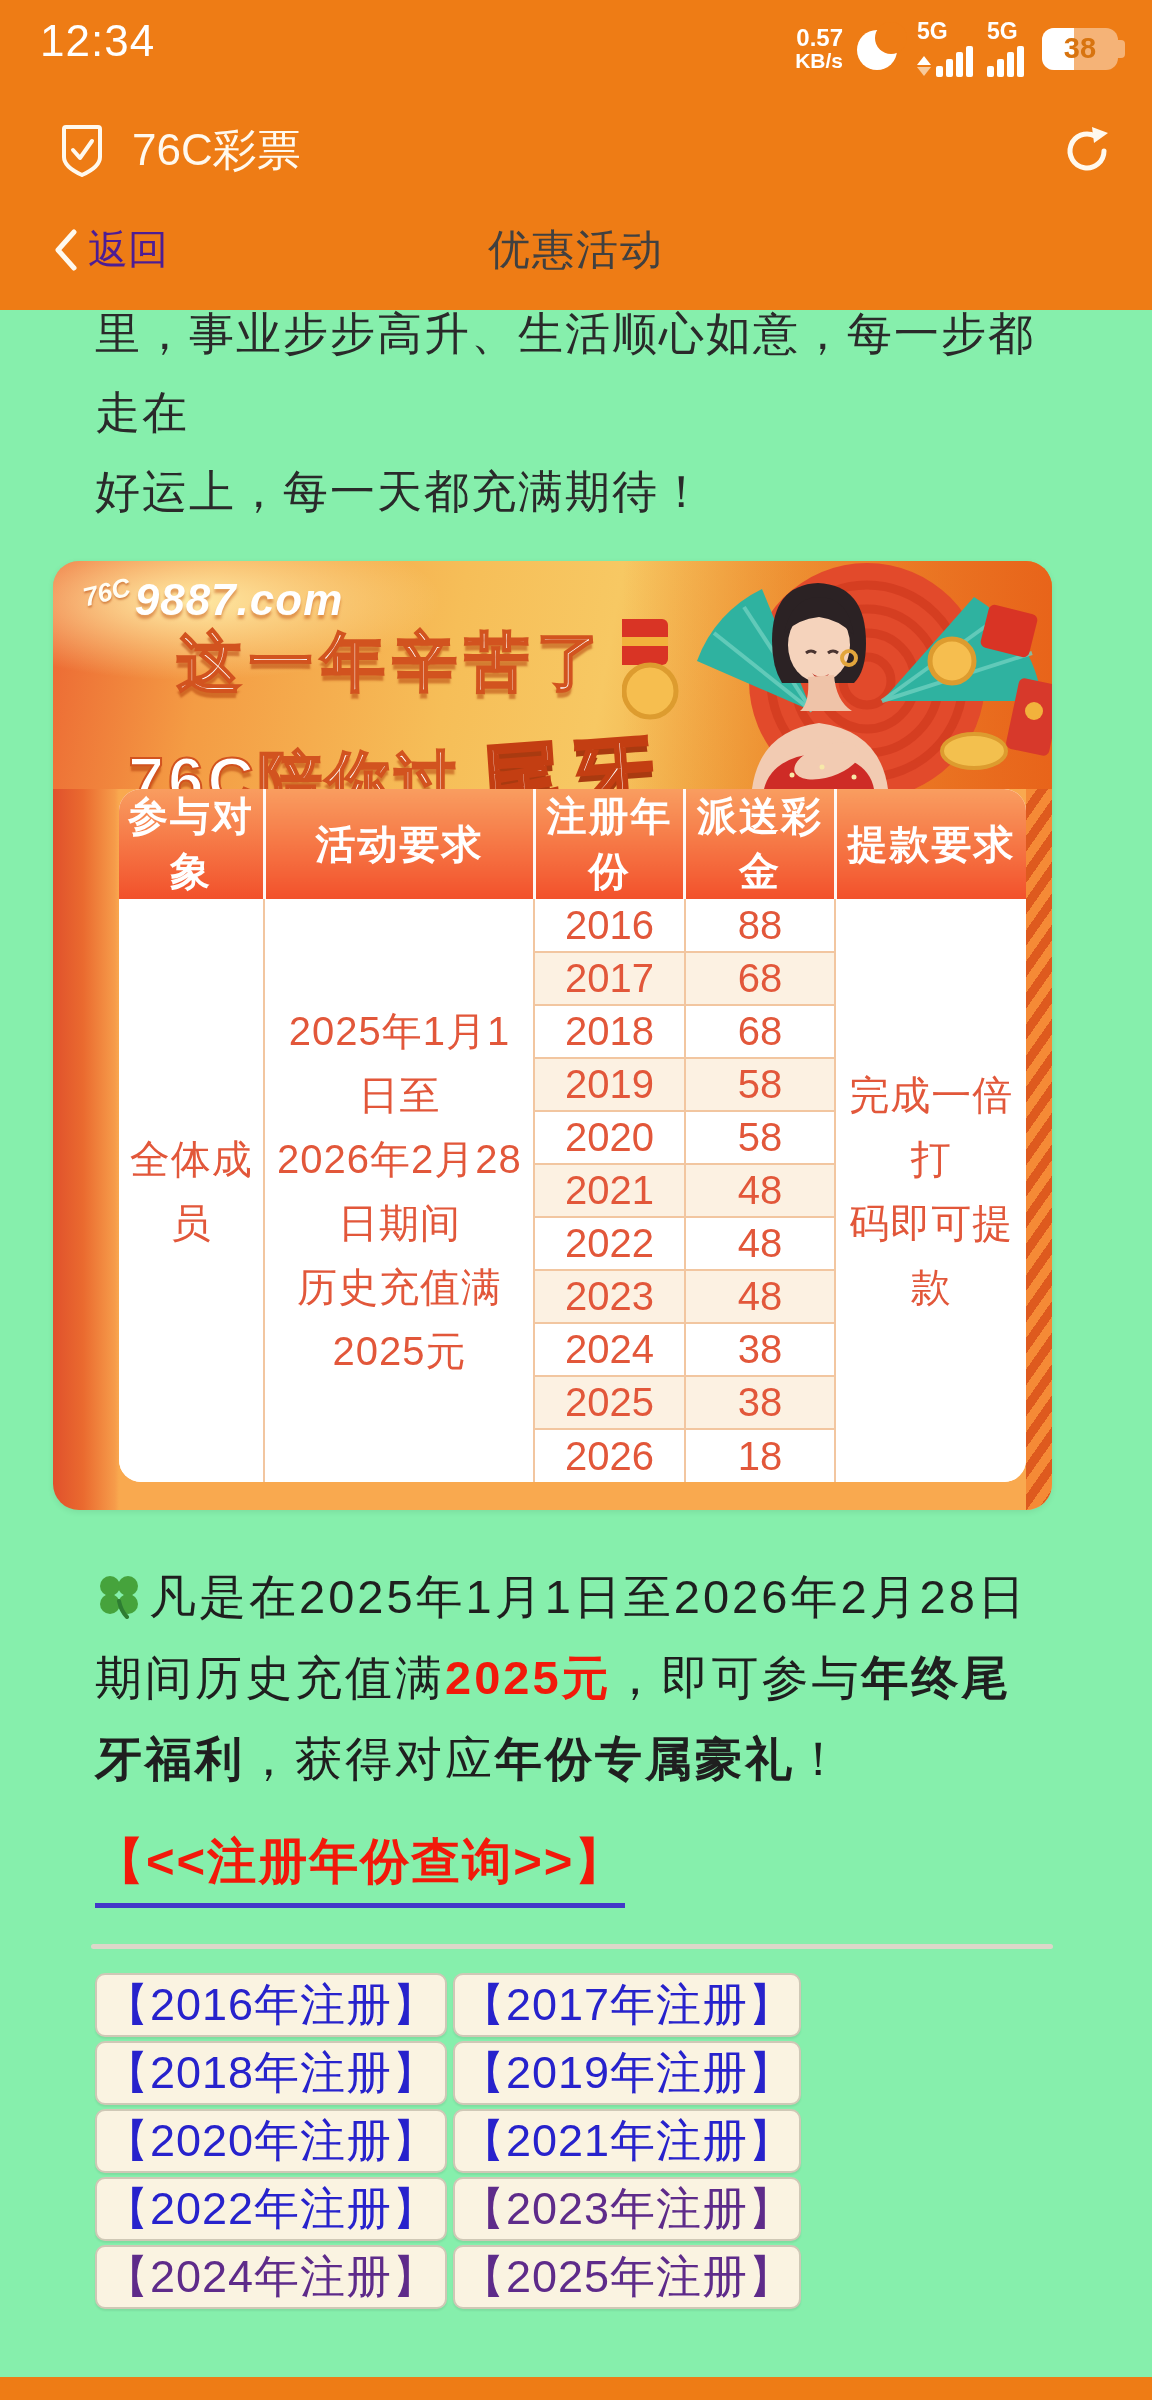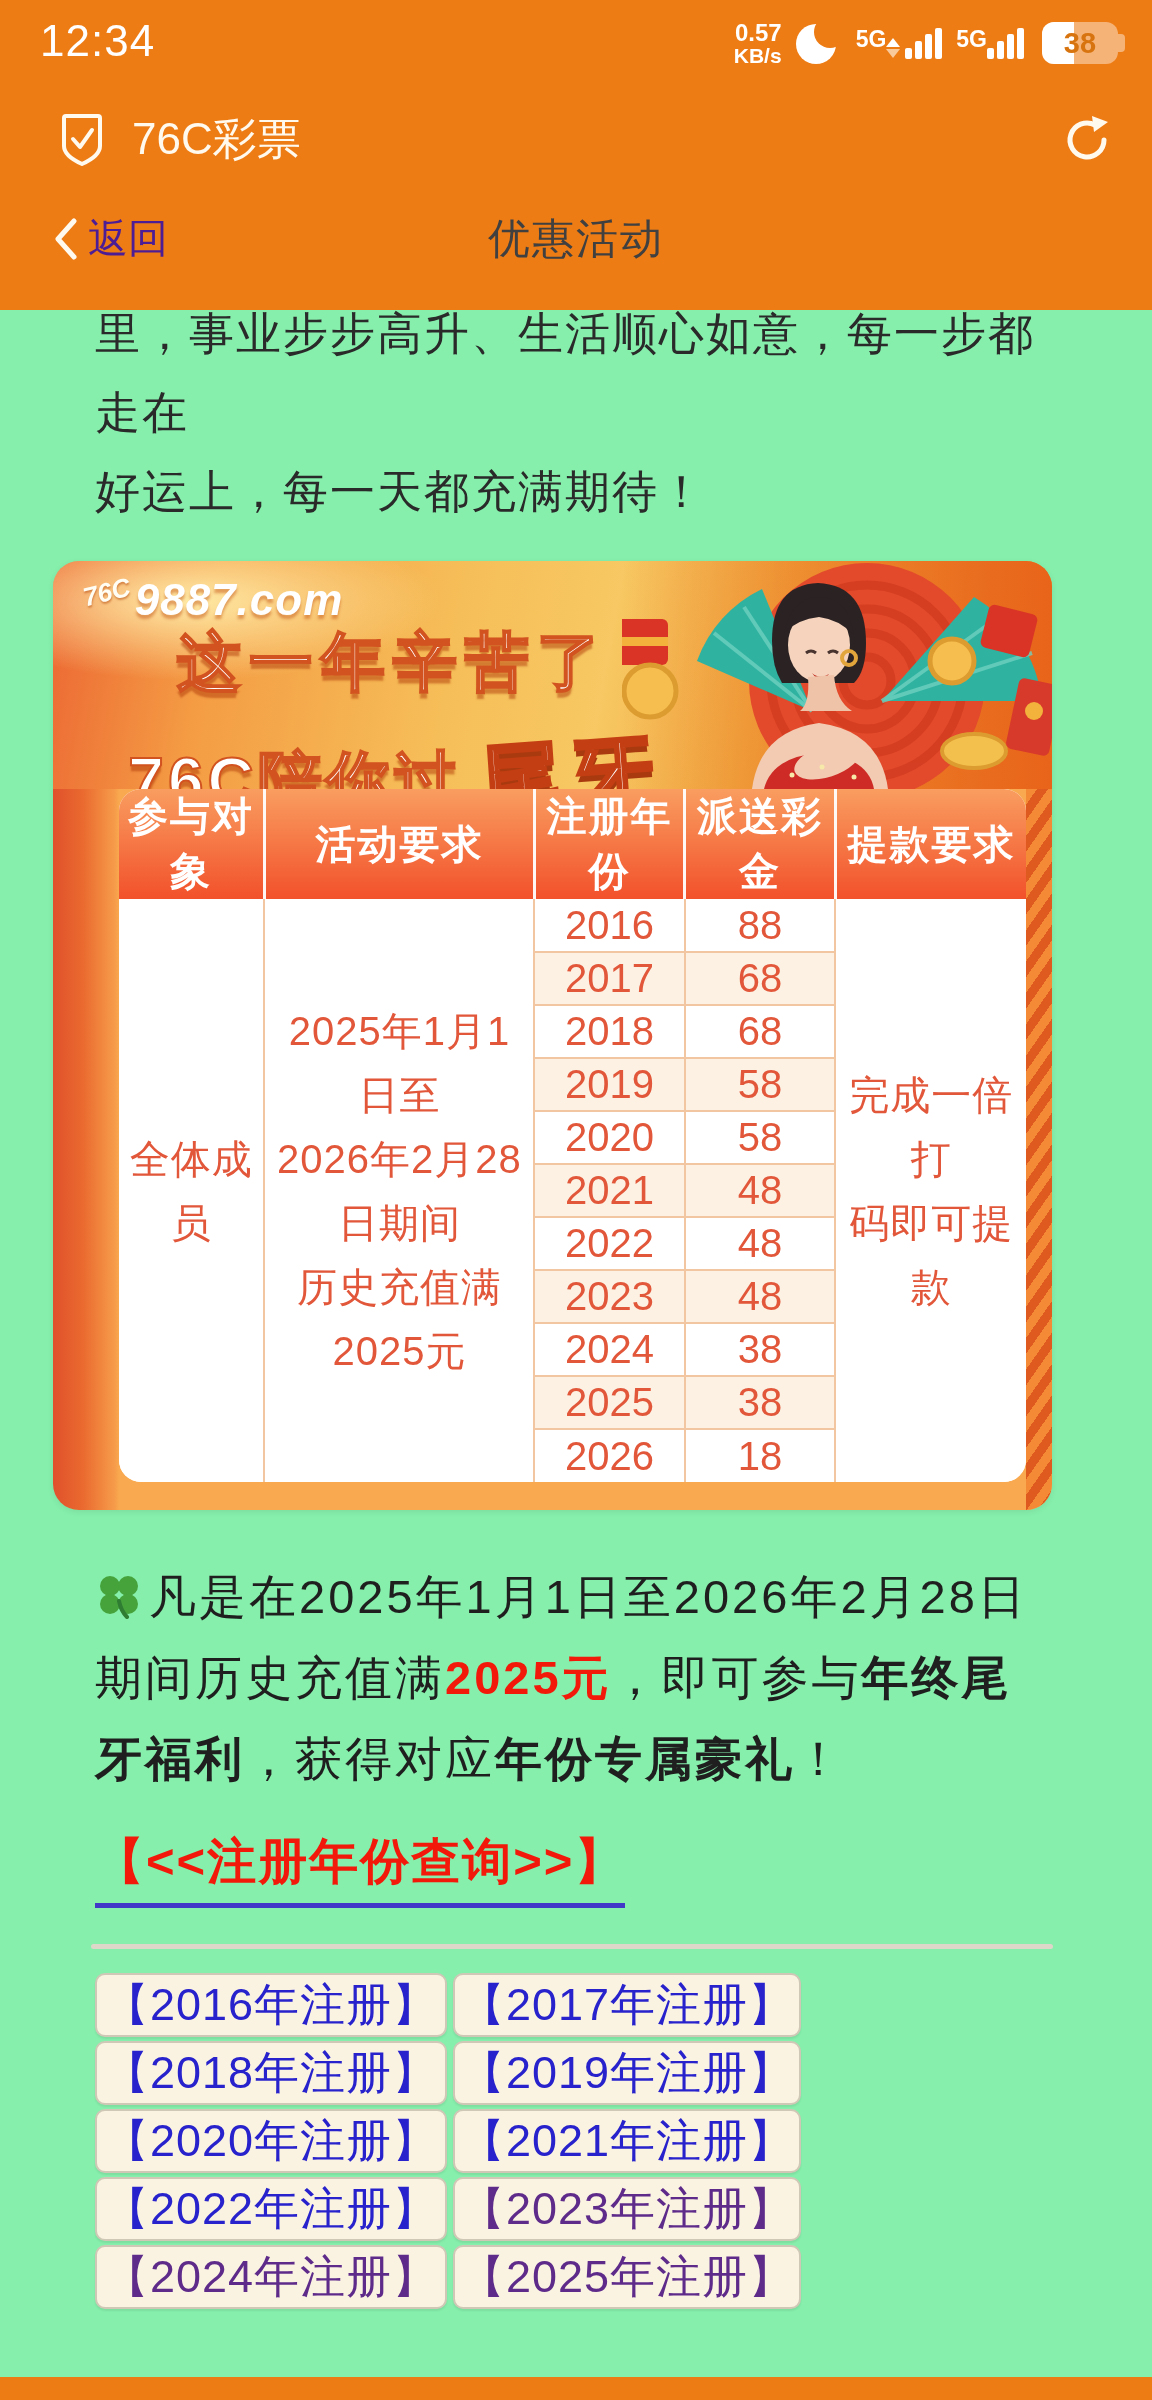--- a/index.html
+++ b/index.html
@@ -14,21 +14,21 @@
   .top-orange { height:310px; position:relative; }
   .status-bar { display:flex; justify-content:space-between; align-items:flex-start; padding:16px 34px 0 40px; }
   .time { font-size:44px; font-weight:500; letter-spacing:1px; }
   .status-right { display:flex; align-items:center; gap:14px; padding-top:4px; }
   .net-speed { text-align:right; line-height:1.0; font-weight:bold; }
   .net-speed .v { font-size:24px; display:block; }
   .net-speed .u { font-size:21px; display:block; }
   .moon { position:relative; width:46px; height:46px; }
   .moon .full { position:absolute; left:0; top:4px; width:40px; height:40px; border-radius:50%; background:#fff; }
   .moon .bite { position:absolute; left:18px; top:-4px; width:32px; height:32px; border-radius:50%; background:#EE7C15; }
-  .sig { display:flex; flex-direction:row; align-items:flex-start;justify-content:flex-end; }
+  .sig { display:flex; flex-direction:column; align-items:flex-start;justify-content:flex-end; }
   .sig .g5 { font-size:23px; font-weight:bold; line-height:1; margin-bottom:3px; }
   .sig-row { display:flex; align-items:flex-end; gap:3px; }
   .bars { display:flex; align-items:flex-end; gap:3px; }
   .bar { width:7px; background:#fff; border-radius:2px; }
   .b1{height:11px}.b2{height:18px}.b3{height:25px}.b4{height:31px}
   .arrows { display:flex; flex-direction:column; gap:2px; margin-right:2px; margin-bottom:1px; }
   .tri-up { width:0;height:0;border-left:7px solid transparent;border-right:7px solid transparent;border-bottom:9px solid #fff; }
   .tri-dn { width:0;height:0;border-left:7px solid transparent;border-right:7px solid transparent;border-top:9px solid #F8CA9C; }
   .battery { position:relative; width:76px; height:42px; border-radius:12px; background:rgba(255,255,255,.42); overflow:visible; margin-left:4px; }
   .battery .fill { position:absolute; left:0; top:0; bottom:0; width:42%; background:#fff; border-radius:12px 0 0 12px; }

